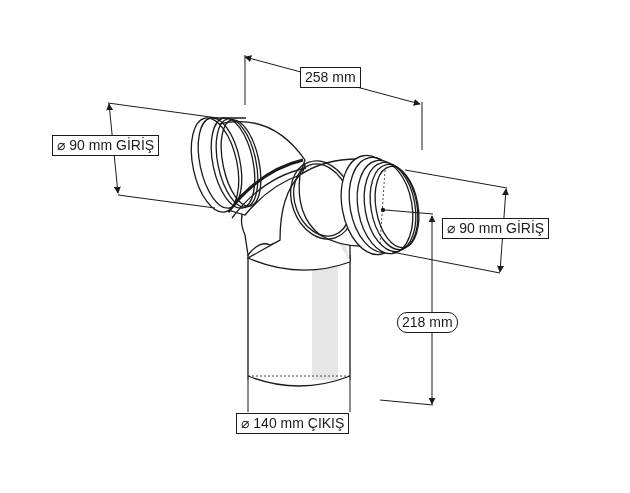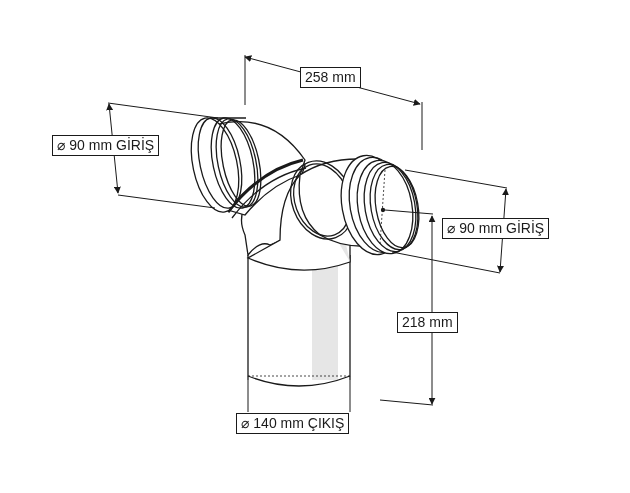--- a/index.html
+++ b/index.html
@@ -91,15 +91,15 @@
       <line x1="432" y1="216" x2="432" y2="404" marker-start="url(#arr)" marker-end="url(#arr)"></line>
 
       <line x1="248" y1="380" x2="248" y2="412"></line>
       <line x1="350" y1="380" x2="350" y2="412"></line>
     </g>
   </svg>
 
   <div class="label" style="left:300px; top:67px;">258 mm</div>
   <div class="label" style="left:52px; top:135px;">⌀ 90 mm GİRİŞ</div>
   <div class="label" style="left:442px; top:218px;">⌀ 90 mm GİRİŞ</div>
-  <div class="label" style="left:397px; top:312px;">218 mm</div>
+  <div class="label" style="left:397px; top:312px;border-radius:10px;">218 mm</div>
   <div class="label" style="left:236px; top:413px;">⌀ 140 mm ÇIKIŞ</div>
 </div>
 
 </body></html>

